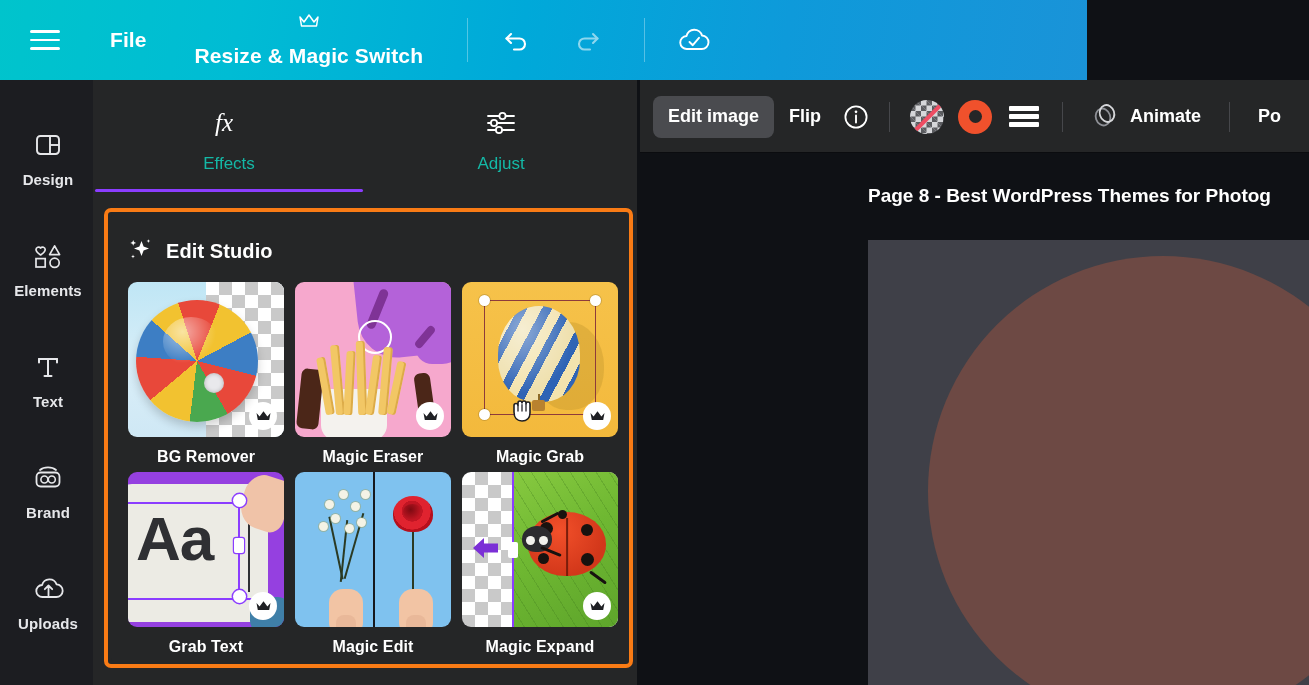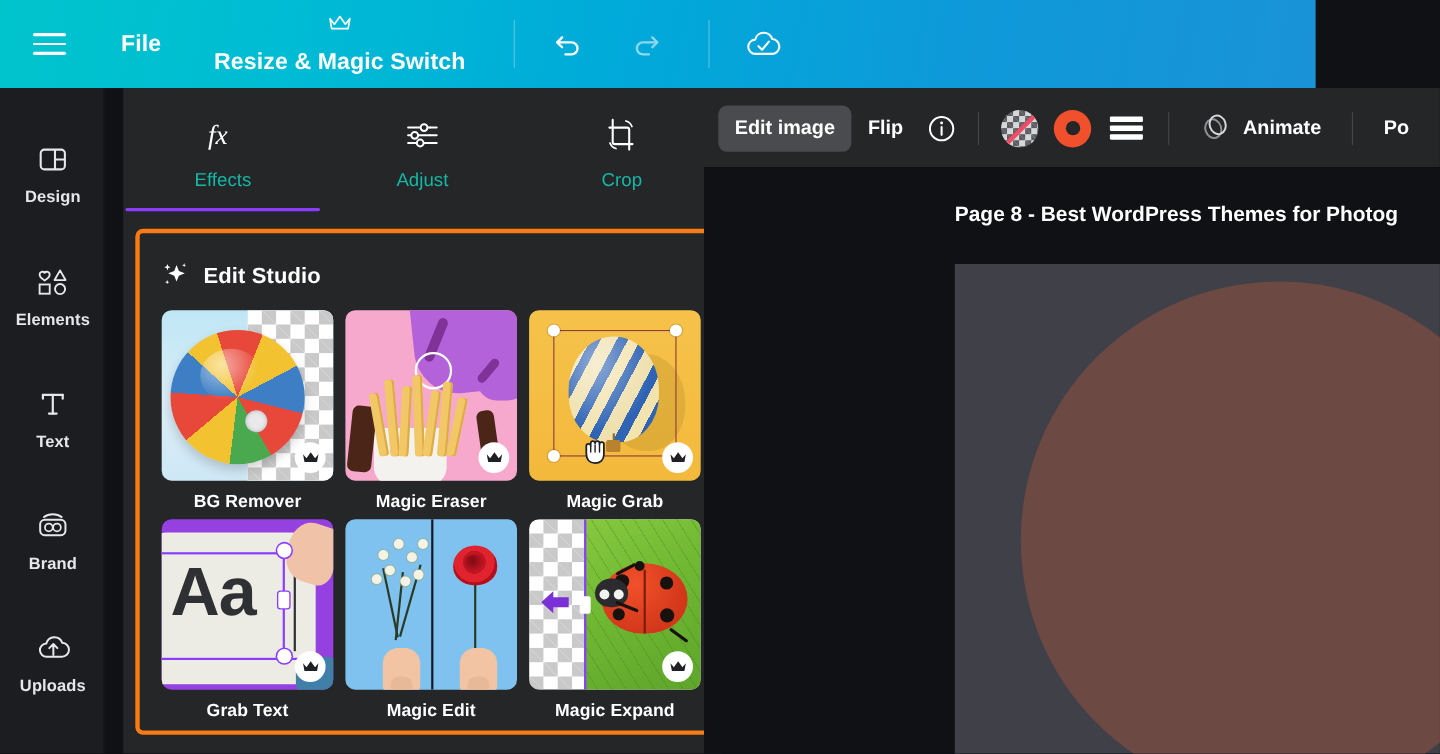--- a/index.html
+++ b/index.html
@@ -6,21 +6,21 @@
   html,body{
     width:1309px; height:685px; overflow:hidden;
     background:#0f1115;
     font-family:"Liberation Sans", sans-serif;
     -webkit-font-smoothing:antialiased;
   }
   .app{ position:relative; width:1309px; height:685px; }
 
   
   .topbar{
-    position:absolute; left:0; top:0; width:1196px; height:80px;
+    position:absolute; left:0; top:0; width:1087px; height:80px;
     background:linear-gradient(100deg,#00c4cc 0%, #00bcd4 22%, #00a9d9 48%, #0e9ada 72%, #1a93d8 100%);
     display:flex; align-items:center;
   }
   .tb-hamburger{ width:46px; margin-left:22px; display:flex; flex-direction:column;
     gap:6px; align-items:center; cursor:pointer; }
   .tb-hamburger i{ display:block; width:30px; height:2.6px; background:#fff; border-radius:2px; }
   .tb-file{ margin-left:42px; color:#fff; font-size:21px; font-weight:700; cursor:pointer;
     letter-spacing:.1px; }
   .tb-resize{ margin-left:48px; display:flex; align-items:center; gap:10px; cursor:pointer;flex-direction:column; }
   .tb-resize .lbl{ color:#fff; font-size:21px; font-weight:700; letter-spacing:.1px;}
@@ -40,21 +40,21 @@
     padding-top:22px; overflow:hidden;
   }
   .rail-item{ width:96px; height:111px; display:flex; flex-direction:column;
     align-items:center; justify-content:center; gap:9px; cursor:pointer; flex:0 0 auto; }
   .rail-item .ico{ height:34px; display:flex; align-items:center; justify-content:center; }
   .rail-item .lab{ color:#e6e7ea; font-size:15px; font-weight:700; letter-spacing:.1px; }
   .rail-edge{ position:absolute; left:94px; top:0; width:2px; height:605px; background:#000; opacity:.35; }
 
   
   .panel{
-    position:absolute; left:112px; top:80px; width:544px; height:605px;
+    position:absolute; left:93px; top:80px; width:544px; height:605px;
     background:#252627; overflow:hidden;
   }
   .tabs{ display:flex; height:112px; padding-top:6px; }
   .tab{ flex:1; display:flex; flex-direction:column; align-items:center;
     justify-content:center; gap:13px; cursor:pointer; position:relative; }
   .tab .ico{ height:36px; display:flex; align-items:center; justify-content:center; }
   .tab .lab{ color:#14b8a6; font-size:17px; font-weight:400; }
   .tab.active::after{
     content:""; position:absolute; left:2px; right:2px; bottom:0;
     height:3px; background:#8b3dff; border-radius:2px;
@@ -362,31 +362,20 @@
         <span class="ico">
           <svg width="34" height="32" viewBox="0 0 34 32">
             <path d="M4 9 H24 M4 16 H24 M4 23 H24" stroke="#fff" stroke-width="1.8" stroke-linecap="round"></path>
             <circle cx="18.5" cy="9" r="3.1" fill="#252627" stroke="#fff" stroke-width="1.8"></circle>
             <circle cx="10" cy="16" r="3.1" fill="#252627" stroke="#fff" stroke-width="1.8"></circle>
             <circle cx="15" cy="23" r="3.1" fill="#252627" stroke="#fff" stroke-width="1.8"></circle>
             <path d="M24 9 H30 M24 16 H30 M24 23 H30" stroke="#fff" stroke-width="1.8" stroke-linecap="round"></path>
           </svg>
         </span>
         <span class="lab">Adjust</span>
-      </div>
-      <div class="tab">
-        <span class="ico">
-          <svg width="34" height="34" viewBox="0 0 34 34">
-            <path d="M9 3 V23 a2 2 0 0 0 2 2 H27" fill="none" stroke="#fff" stroke-width="1.9" stroke-linecap="round" stroke-linejoin="round"></path>
-            <path d="M24 30 V12 a2 2 0 0 0 -2 -2 H6" fill="none" stroke="#fff" stroke-width="1.9" stroke-linecap="round" stroke-linejoin="round"></path>
-            <path d="M21 4 a8 8 0 0 1 5.5 5" fill="none" stroke="#fff" stroke-width="1.6" stroke-linecap="round"></path>
-            <path d="M12 29 a8 8 0 0 1 -5.5 -5" fill="none" stroke="#fff" stroke-width="1.6" stroke-linecap="round"></path>
-          </svg>
-        </span>
-        <span class="lab">Crop</span>
       </div>
     </div>
 
     <div class="magic-wrap">
       <div class="magic-box">
 
         <div class="ms-head">
           <span>
             <svg width="26" height="26" viewBox="0 0 26 26">
               <path d="M13.5 5 L15.6 10.4 L21 12.5 L15.6 14.6 L13.5 20 L11.4 14.6 L6 12.5 L11.4 10.4 Z" fill="#fff"></path>

